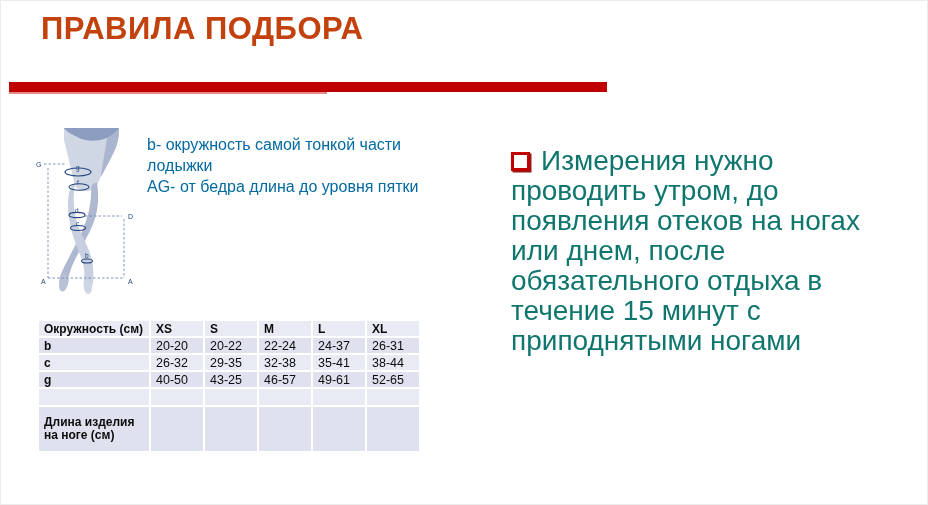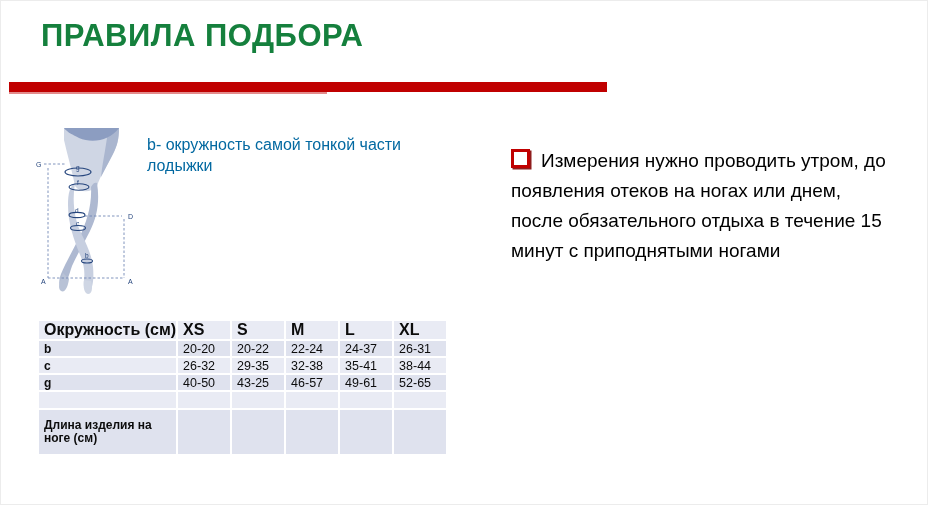--- a/index.html
+++ b/index.html
@@ -3,47 +3,47 @@
 <meta charset="utf-8">
 <style>
   html,body{margin:0;padding:0;background:#ffffff;}
   .slide{
     position:relative;width:928px;height:505px;background:#ffffff;overflow:hidden;
     font-family:"Liberation Sans",sans-serif;color:#111;
     border:1px solid #ececec;box-sizing:border-box;
   }
   
   .title{
-    position:absolute;left:40px;top:17px;margin:0;
-    font-size:31px;font-weight:700;letter-spacing:.5px;color:#15803d;white-space:nowrap;
+    position:absolute;left:40px;top:10px;margin:0;
+    font-size:31px;font-weight:700;letter-spacing:.5px;color:#c2410c;white-space:nowrap;
   }
   .accent-bar{position:absolute;left:8px;top:81px;width:598px;height:10px;background:#c00000;}
   .accent-bar-under{position:absolute;left:8px;top:91px;width:318px;height:2px;background:rgba(192,0,0,.45);}
   
   .diagram{position:absolute;left:33px;top:124px;width:106px;height:172px;}
   
   .legend{position:absolute;left:146px;top:133px;width:296px;font-size:16px;line-height:21px;color:#0369a1;}
   .legend div{margin:0;}
   
   .note{position:absolute;left:510px;top:145px;width:382px;}
-  .note p{margin:0;font-size:19px;line-height:30px;color:#000000;}
+  .note p{margin:0;font-size:28px;line-height:30px;color:#0f766e;}
   .note .bullet{
     display:inline-block;width:13px;height:13px;background:#fff;
     border:3px solid #c00000;box-shadow:1.5px 1.5px 0 #8f1d1d;
     margin-right:11px;transform:translateY(1px);
   }
   
   .size-table{
     position:absolute;left:36px;top:318px;border-collapse:collapse;table-layout:fixed;
   }
   .size-table th,.size-table td{
     border:2px solid #ffffff;padding:0 0 0 5px;text-align:left;vertical-align:middle;
     font-size:12.5px;font-weight:400;color:#0c0c0c;overflow:hidden;
   }
-  .size-table thead th{font-weight:700;white-space:nowrap;font-size:16px;}
+  .size-table thead th{font-weight:700;white-space:nowrap;font-size:12px;}
   .size-table tbody th{font-weight:700;white-space:nowrap;font-size:12px;}
   .size-table tbody th.wrap{white-space:normal;line-height:13px;}
   
   .size-table thead tr{background:#e9ebf4;height:17px;}
   .size-table tbody tr{background:#e9ebf4;}
   .size-table tbody tr:nth-child(odd){background:#dfe2ee;}
   .size-table tbody tr:nth-child(1){height:17px;}
   .size-table tbody tr:nth-child(2){height:17px;}
   .size-table tbody tr:nth-child(3){height:17px;}
   .size-table tbody tr:nth-child(4){height:18px;}
@@ -95,20 +95,21 @@
       <text x="42" y="45" font-size="6.5">g</text>
       <text x="43" y="60" font-size="6.5">f</text>
       <text x="41" y="88" font-size="6.5">d</text>
       <text x="42" y="101" font-size="6.5">c</text>
       <text x="51" y="133" font-size="6.5">b</text>
     </g>
   </svg>
 
   <div class="legend">
     <div>b- окружность самой тонкой части лодыжки</div>
+    <div>AG- от бедра длина до уровня пятки</div>
   </div>
 
   <div class="note">
     <p>
       <span class="bullet"></span><span>Измерения нужно проводить утром, до появления отеков на ногах или днем, после обязательного отдыха в течение 15 минут с приподнятыми ногами</span>
     </p>
   </div>
 
   <table class="size-table">
     <colgroup>

